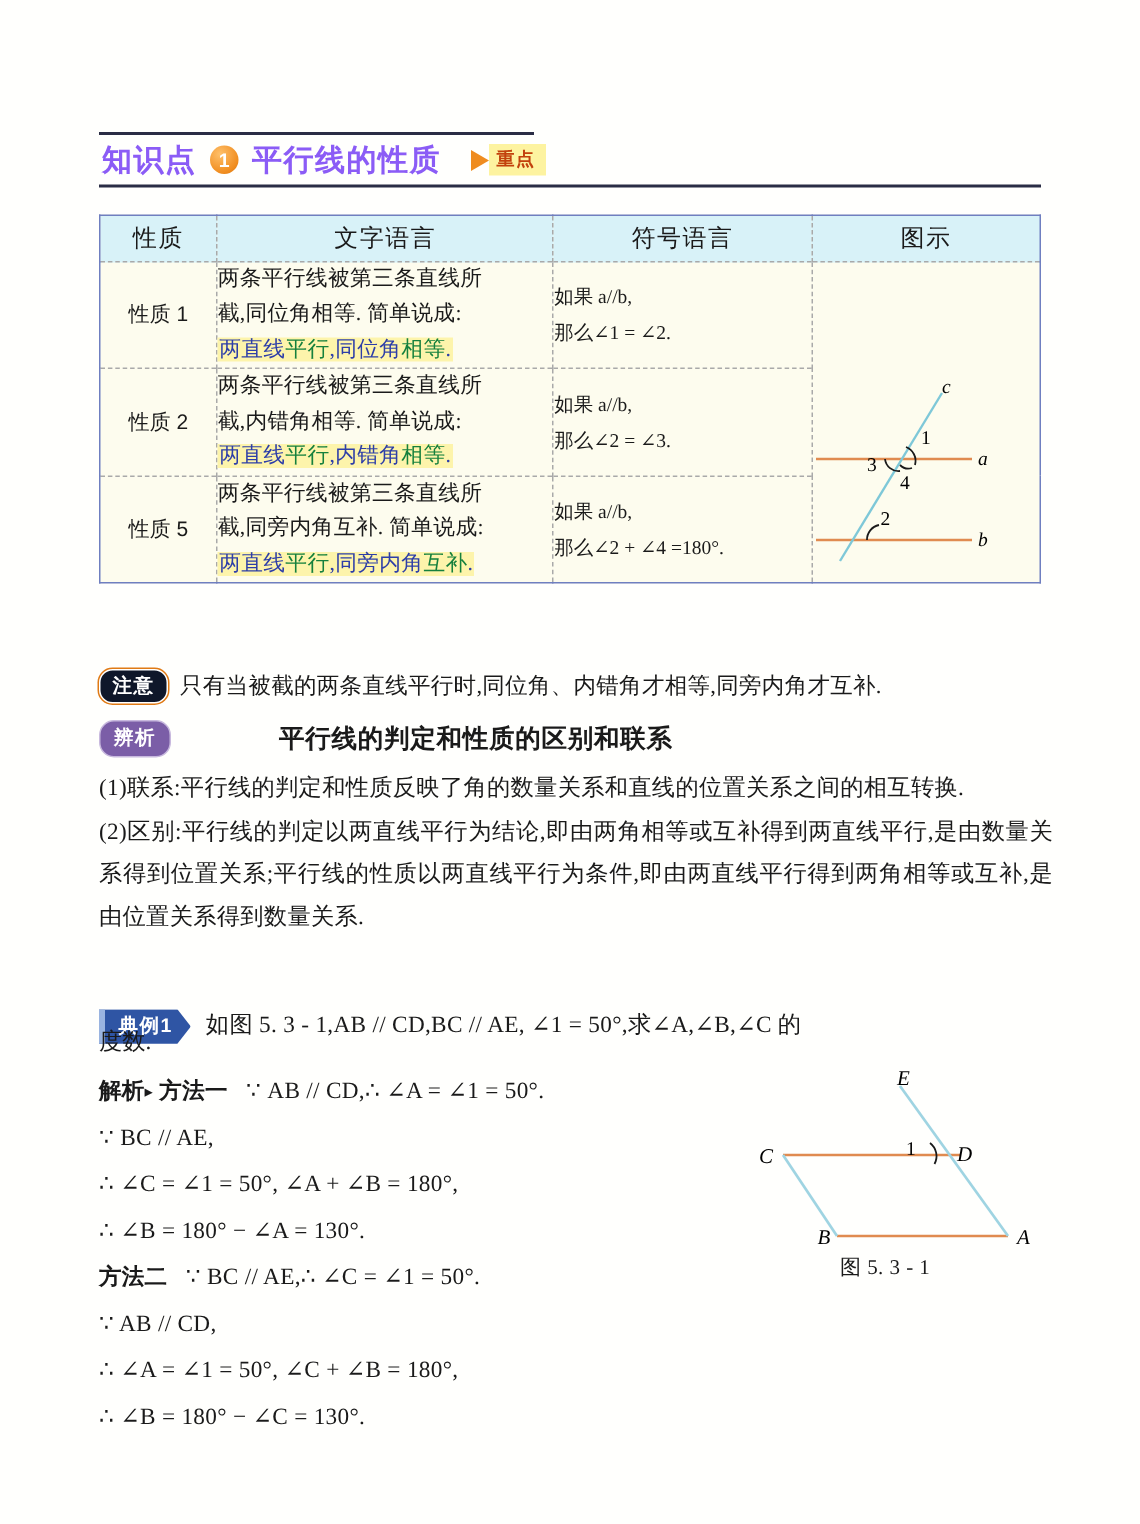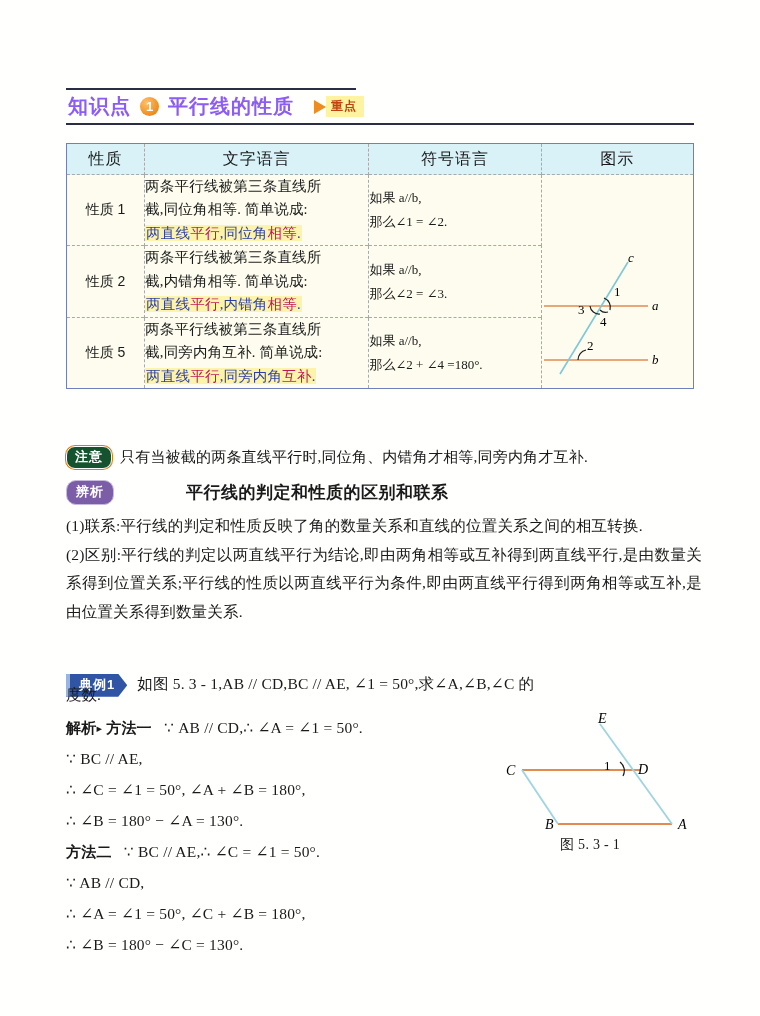--- a/index.html
+++ b/index.html
@@ -108,38 +108,38 @@
     font-size: 14.5px;
     line-height: 1.62;
     letter-spacing: 0.2px;
   }
   .cell-text .ln { white-space: nowrap; }
   .hl {
     background: #fdf4ab;
     padding: 0 1px;
   }
   .blue { color: #2d3ea8; }
-  .red  { color: #be185d; }
+  .red  { color: #15803d; }
   .cell-sym {
     padding: 8px 6px 8px 12px;
     font-size: 13px;
     line-height: 1.85;
   }
   .cell-sym .ln { white-space: nowrap; }
   .cell-fig { text-align: center; padding: 4px 0; }
 
   
   .note-row {
     position: absolute; left: 66px; top: 446px;
     width: 634px;
     display: flex; align-items: center; gap: 8px;
   }
   .badge-note {
     display: inline-block;
-    background: #14532d;
+    background: #0f172a;
     color: #ffffff;
     font-family: "Liberation Sans", "DejaVu Sans", sans-serif;
     font-weight: bold; font-size: 13px;
     padding: 1px 8px 2px 8px;
     border-radius: 9px;
     letter-spacing: 1px;
     border: 1.5px solid #ffffff;
     box-shadow: 0 0 0 1px #e07a15;
   }
   .note-text {

